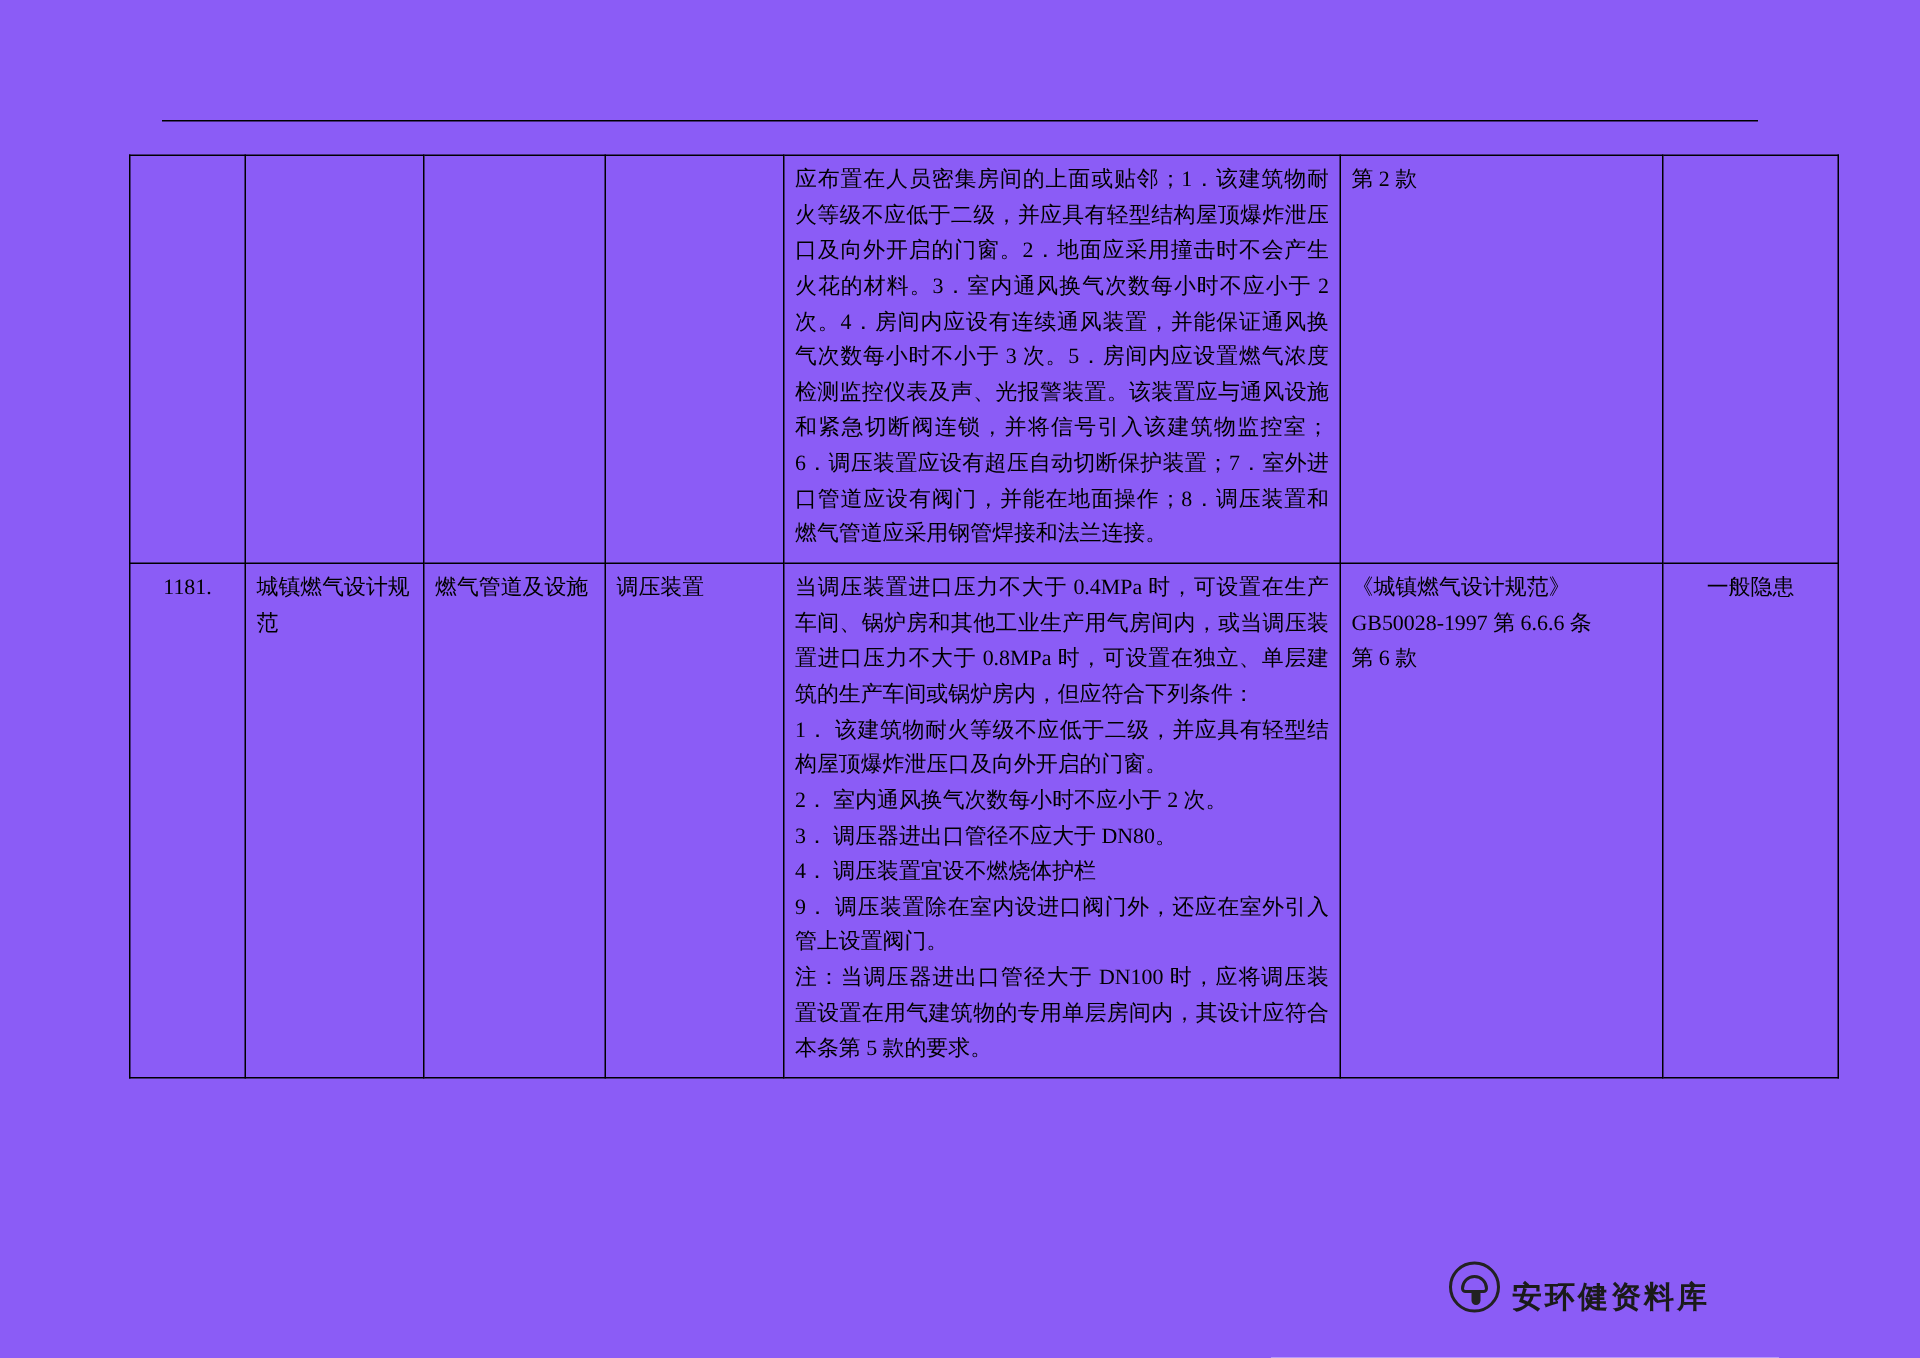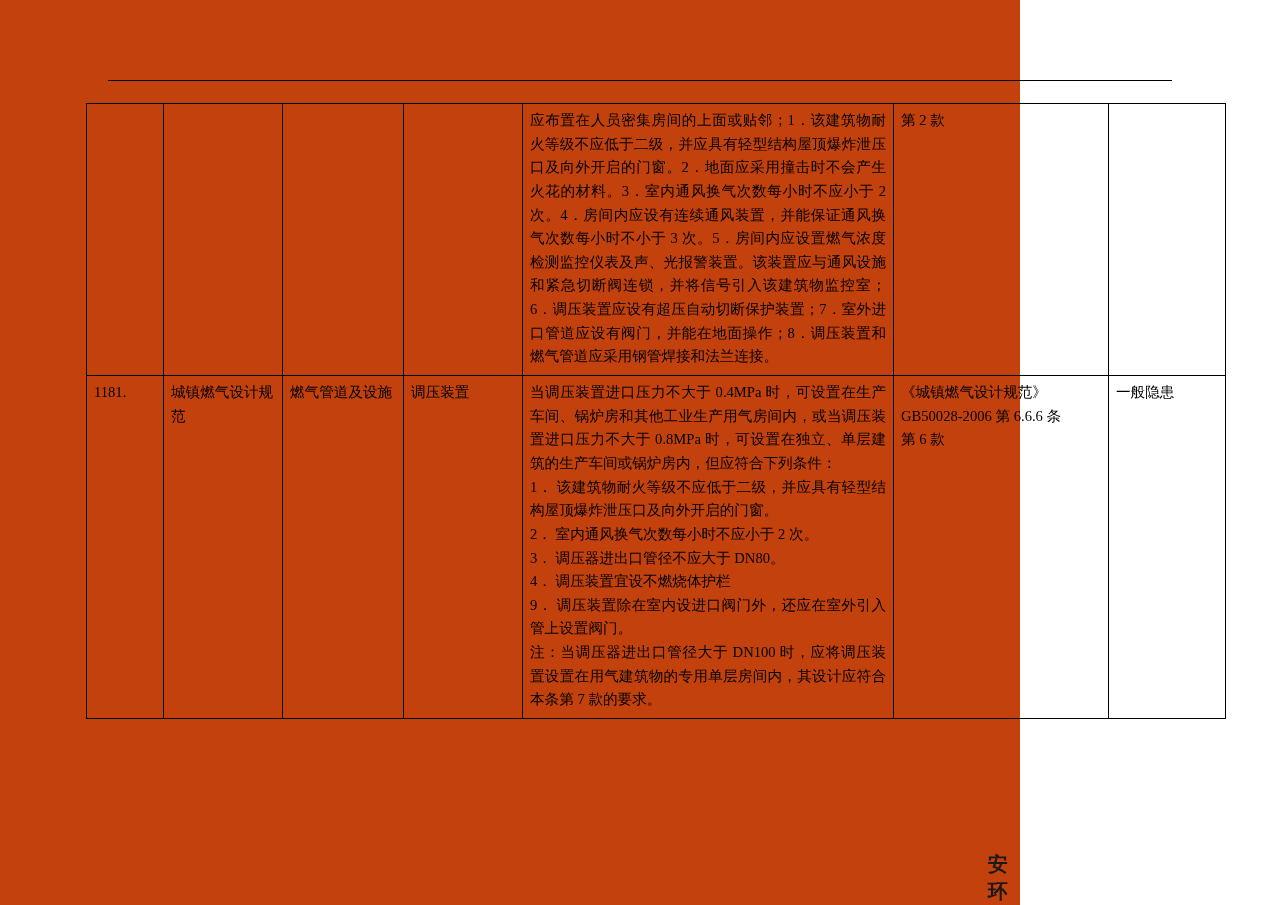--- a/index.html
+++ b/index.html
@@ -10,23 +10,23 @@
   body {
     width: 1280px;
     height: 905px;
     font-family: "Liberation Serif", "DejaVu Serif", serif;
     color: #000000;
     position: relative;
     overflow: hidden;
   }
   .page {
     position: relative;
-    width: 1020px;
+    width: 1280px;
     height: 905px;
-    background: #c2410c;
+    background: #8b5cf6;
   }
   .top-rule {
     position: absolute;
     left: 108px;
     top: 80px;
     width: 1064px;
     height: 0;
     border-top: 1.5px solid #000;
   }
   .doc-table {
@@ -38,27 +38,27 @@
     table-layout: fixed;
   }
   .doc-table td {
     border: 1px solid #000;
     vertical-align: top;
     padding: 5px 7px 6px 7px;
     font-size: 14.6px;
     line-height: 1.62;
     font-family: "Liberation Serif", "DejaVu Serif", serif;
   }
-  .c-num { width: 62px; text-align: left; vertical-align: middle; }
+  .c-num { width: 62px; text-align: center; vertical-align: middle; }
   .c-cat { width: 104px; vertical-align: middle; }
   .c-sub { width: 106px; vertical-align: middle; }
   .c-dev { width: 104px; vertical-align: middle; }
   .c-desc { width: 356px; }
   .c-ref { width: 200px; margin-left: 30px; }
-  .c-level { width: 102px; vertical-align: middle; }
+  .c-level { width: 102px; text-align: center; vertical-align: middle; }
 
   .desc-p {
     margin: 0;
     text-align: justify;
     text-justify: inter-ideograph;
   }
   .mid-v { vertical-align: middle; }
 
   .cell-lines > div { margin: 0; }
 
@@ -134,25 +134,25 @@
         <td class="c-cat">城镇燃气设计规范</td>
         <td class="c-sub">燃气管道及设施</td>
         <td class="c-dev">调压装置</td>
         <td class="c-desc cell-lines">
           <div class="desc-p">当调压装置进口压力不大于 0.4MPa 时，可设置在生产车间、锅炉房和其他工业生产用气房间内，或当调压装置进口压力不大于 0.8MPa 时，可设置在独立、单层建筑的生产车间或锅炉房内，但应符合下列条件：</div>
           <div class="desc-p">1． 该建筑物耐火等级不应低于二级，并应具有轻型结构屋顶爆炸泄压口及向外开启的门窗。</div>
           <div class="desc-p">2． 室内通风换气次数每小时不应小于 2 次。</div>
           <div class="desc-p">3． 调压器进出口管径不应大于 DN80。</div>
           <div class="desc-p">4． 调压装置宜设不燃烧体护栏</div>
           <div class="desc-p">9． 调压装置除在室内设进口阀门外，还应在室外引入管上设置阀门。</div>
-          <div class="desc-p">注：当调压器进出口管径大于 DN100 时，应将调压装置设置在用气建筑物的专用单层房间内，其设计应符合本条第 7 款的要求。</div>
+          <div class="desc-p">注：当调压器进出口管径大于 DN100 时，应将调压装置设置在用气建筑物的专用单层房间内，其设计应符合本条第 5 款的要求。</div>
         </td>
         <td class="c-ref cell-lines mid-v">
           <div>《城镇燃气设计规范》</div>
-          <div>GB50028-2006 第 6.6.6 条</div>
+          <div>GB50028-1997 第 6.6.6 条</div>
           <div>第 6 款</div>
         </td>
         <td class="c-level">一般隐患</td>
       </tr>
 
     </tbody>
   </table>
 
   <div class="watermark">
     <div class="wm-logo"></div>

